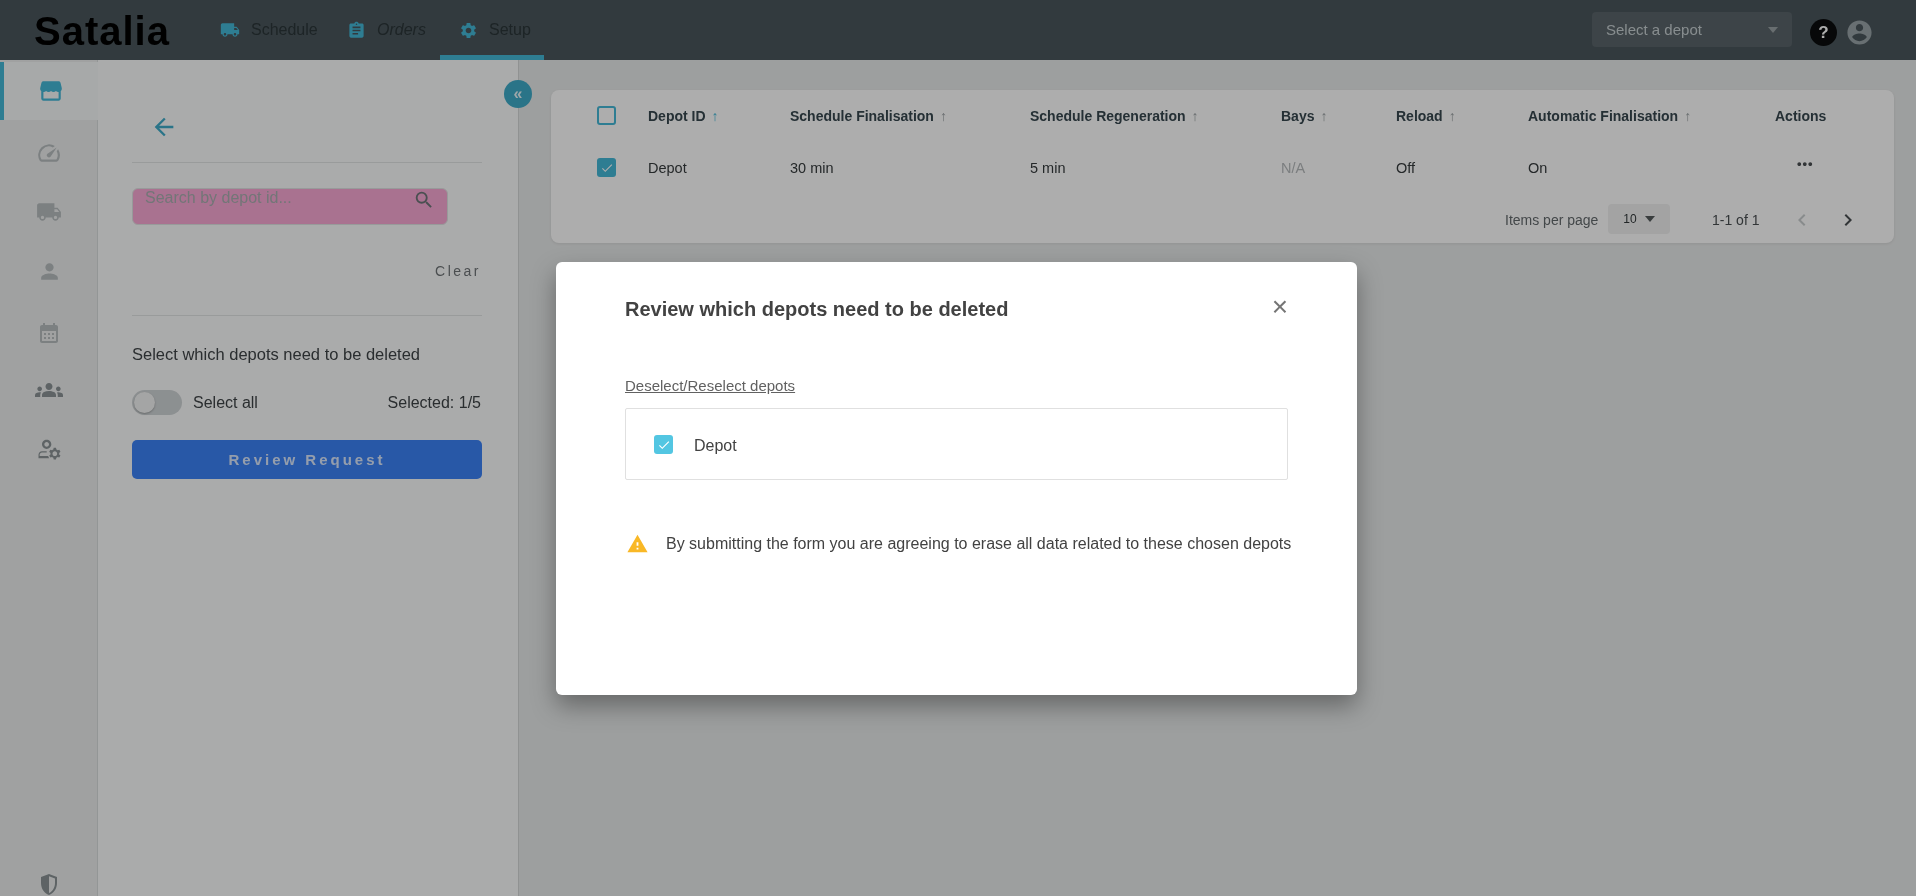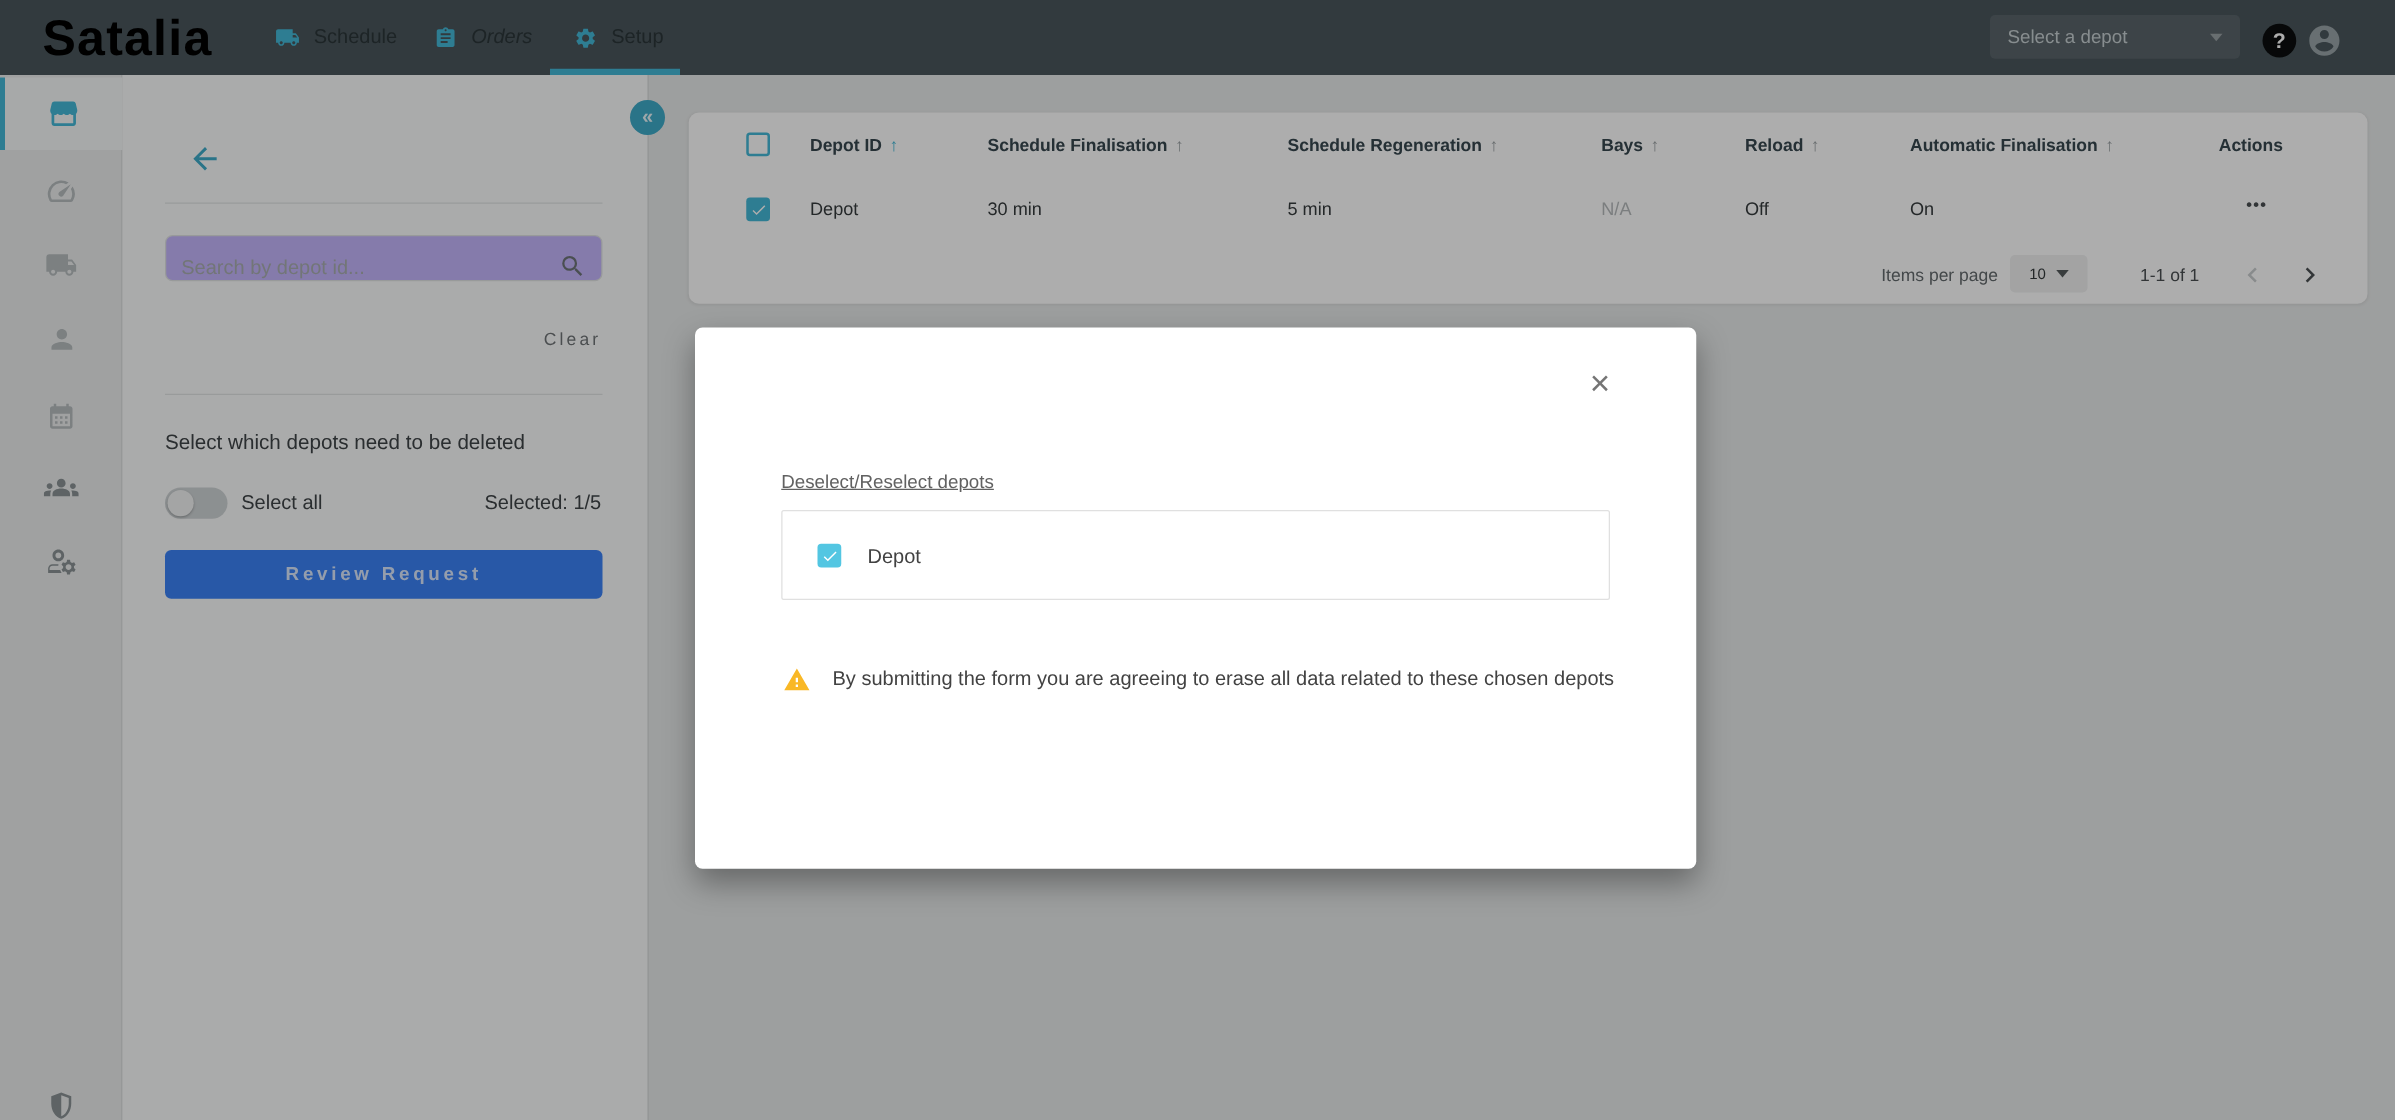--- a/index.html
+++ b/index.html
@@ -34,22 +34,22 @@
   .rail-item { position:absolute; left:0; width:98px; height:58px; display:flex; align-items:center;
                justify-content:center; cursor:pointer; color:#b7bdbf; }
   .rail-item.active { background:#f7fafa; color:#44b8d7; border-left:4px solid #44b8d7; }
   .rail-item.dark { color:#8b9396; }
 
   
   .panel { position:absolute; left:98px; top:60px; width:421px; height:836px; background:#fbfcfc;
            border-right:1px solid #d4d8d8; z-index:1; }
   .back-btn { position:absolute; left:52px; top:53px; width:28px; height:28px; color:#3eabc9; cursor:pointer; }
   .p-divider { position:absolute; left:34px; width:350px; height:1px; background:#e2e5e5; }
-  .search-box { position:absolute; left:34px; top:128px; width:350px; height:37px; background:#c4b5fd;
-                border:1px solid #e1e4e4; border-radius:6px; display:flex; align-items:flex-end; padding:0 12px; }
+  .search-box { position:absolute; left:34px; top:128px; width:316px; height:37px; background:#f9a8d4;
+                border:1px solid #e1e4e4; border-radius:6px; display:flex; align-items:flex-start; padding:0 12px; }
   .search-box input { flex:1; border:none; outline:none; background:transparent; font-size:16px;
                       color:#3f4447; font-family:"Liberation Sans", sans-serif; }
   .search-box input::placeholder { color:#a9aeb0; }
   .search-ic { color:#6e7578; flex:none; }
   .clear-link { position:absolute; right:37px; top:203px; font-size:14px; letter-spacing:2.5px;
                 color:#6f7477; cursor:pointer; }
   .panel-heading { position:absolute; left:34px; top:285px; width:360px; font-size:16.5px; color:#3f4447; }
   .toggle { position:absolute; left:34px; top:330px; width:50px; height:25px; border-radius:13px;
             background:#cfd4d6; cursor:pointer; }
   .toggle .knob { position:absolute; left:2px; top:2px; width:21px; height:21px; border-radius:50%;
@@ -292,20 +292,21 @@
     <div class="pg-nav enabled" style="left:1284px;">
       <svg width="24" height="24" viewBox="0 0 24 24" fill="currentColor">
           <path d="M8.59 16.59L10 18l6-6-6-6-1.41 1.41L13.17 12z"></path>
         </svg>
     </div>
   </div>
 
   <div class="overlay"></div>
 
   <div class="modal">
+    <div class="modal-title">Review which depots need to be deleted</div>
     <div class="modal-close">
       <span>×</span>
     </div>
 
     <div class="reselect-link">Deselect/Reselect depots</div>
 
     <div class="depot-box">
       <div class="cb checked">
         <svg width="14" height="14" viewBox="0 0 24 24" fill="currentColor">
             <path d="M9 16.17L4.83 12l-1.42 1.41L9 19 21 7l-1.41-1.41z"></path>

